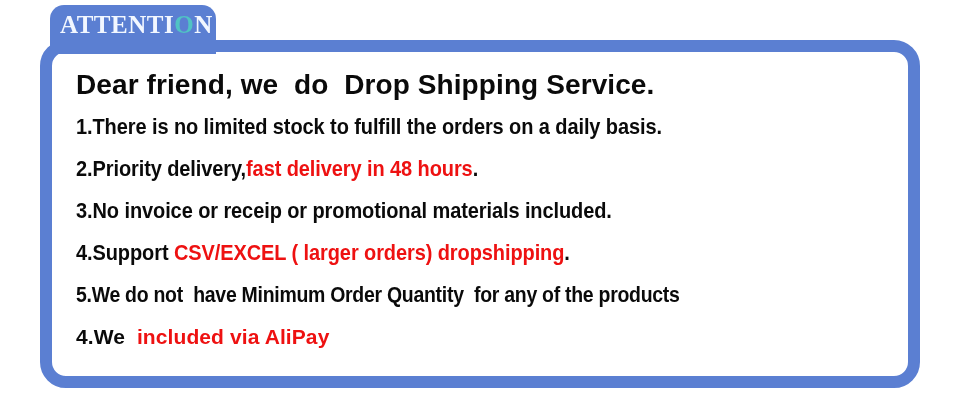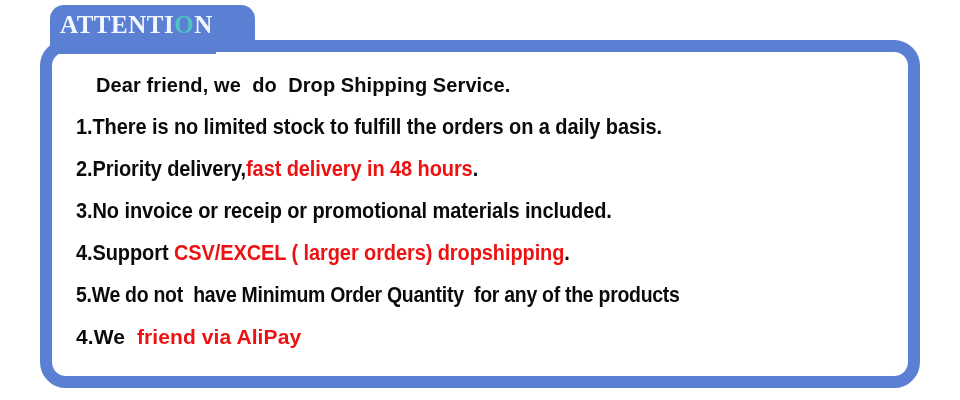--- a/index.html
+++ b/index.html
@@ -38,21 +38,20 @@
   .title-tab {
     position: absolute;
     left: 50px;
     top: 5px;
     width: 166px;
     height: 44px;
     background: #5b7fd2;
     border-radius: 14px 14px 0 0;
     z-index: 3;
     overflow: hidden;
-    padding-left: 39px;
   }
   .title-tab-text {
     position: absolute;
     left: 10px;
     top: 3px;
     font-family: "Liberation Serif", serif;
     font-weight: bold;
     font-size: 25px;
     letter-spacing: 0.5px;
     color: #f2f7ff;
@@ -88,23 +87,22 @@
     white-space: pre;
     height: 42px;
     line-height: 42px;
     overflow: visible;
   }
   .line .red {
     color: #ee1111;
   }
   
   .line-wide {
-    font-size: 20px;
+    font-size: 28px;
     letter-spacing: 0.1px;
-    margin-left: 20px;
   }
   
   .line-narrow {
     font-size: 21.5px;
     letter-spacing: -0.1px;
     transform: scaleX(0.93);
     transform-origin: left center;
   }
   
   .line-long {
@@ -138,16 +136,16 @@
     <div class="line line-narrow"><span>1.There is no limited stock to fulfill the orders on a daily basis.</span></div>
 
     <div class="line line-narrow"><span>2.Priority delivery,</span><span class="red">fast delivery in 48 hours</span><span>.</span></div>
 
     <div class="line line-narrow"><span>3.No invoice or receip or promotional materials included.</span></div>
 
     <div class="line line-narrow"><span>4.Support </span><span class="red">CSV/EXCEL ( larger orders) dropshipping</span><span>.</span></div>
 
     <div class="line line-long"><span>5.We do not  have Minimum Order Quantity  for any of the products</span></div>
 
-    <div class="line line-last"><span>4.We  </span><span class="red">friend via AliPay</span></div>
+    <div class="line line-last"><span>4.We  </span><span class="red">included via AliPay</span></div>
 
   </div>
 </div>
 
 </body></html>

